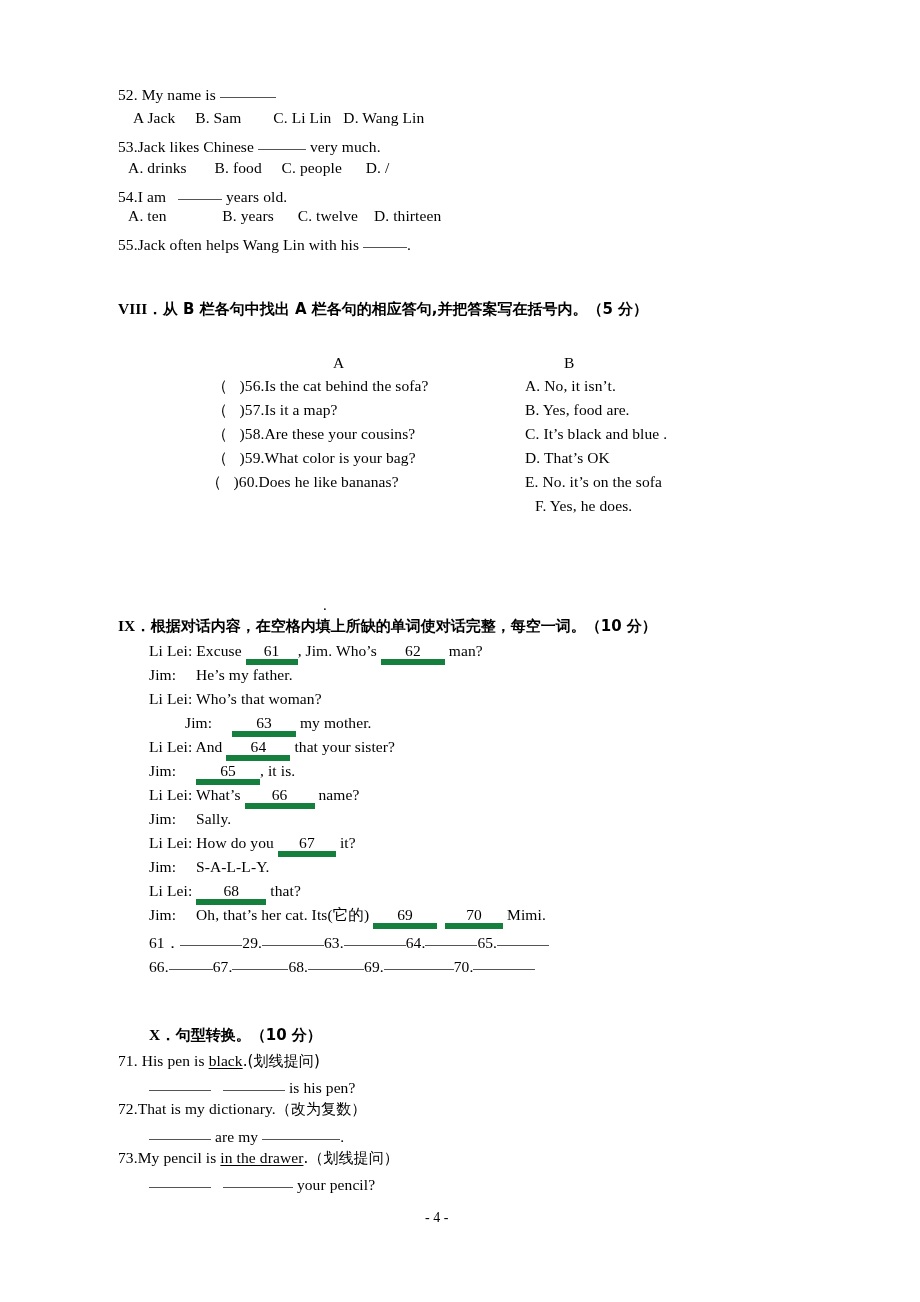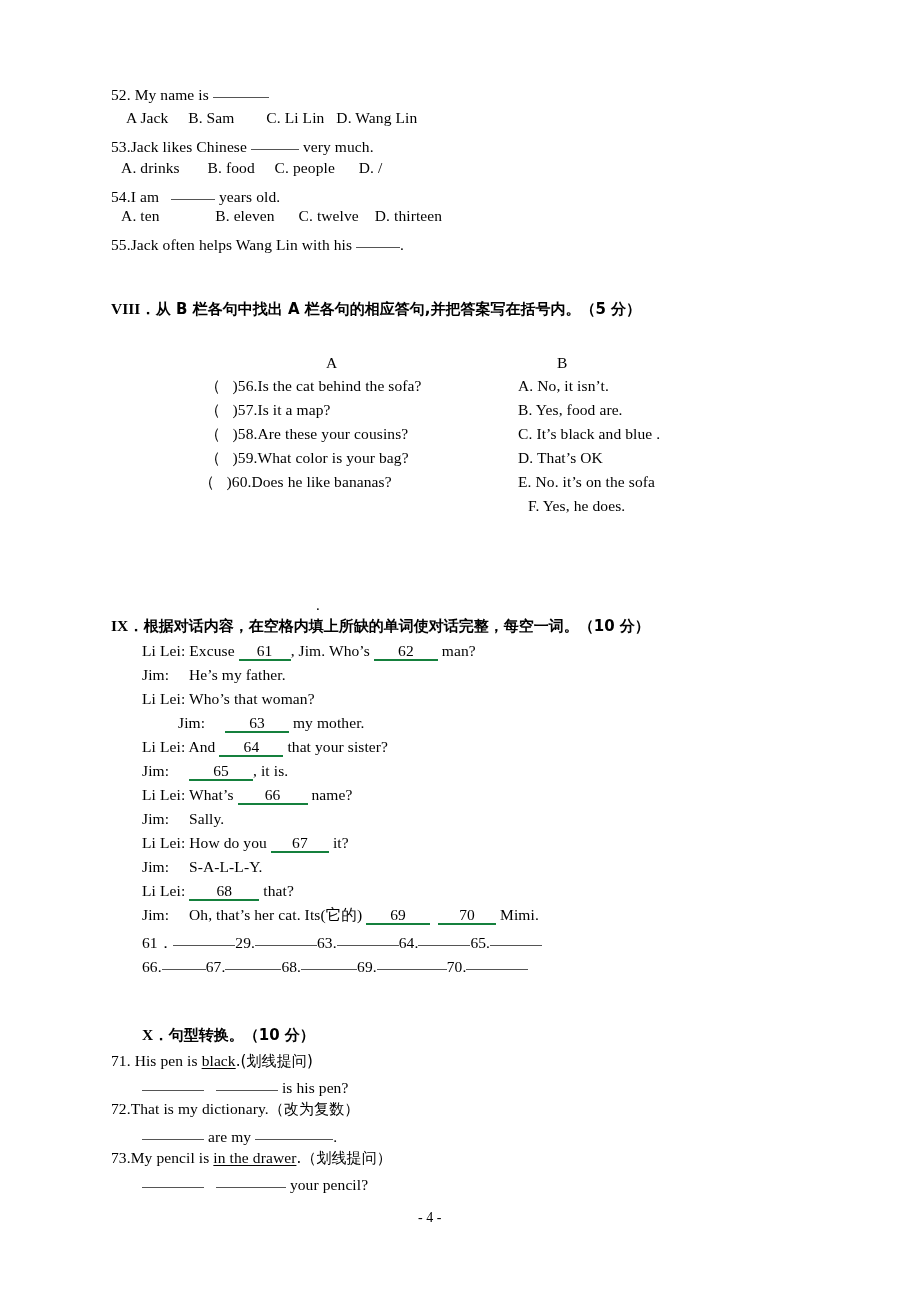--- a/index.html
+++ b/index.html
@@ -11,21 +11,21 @@
   body {
     width: 920px;
     height: 1302px;
     position: relative;
     font-family: "Liberation Serif", "DejaVu Serif", serif;
     color: #000000;
     -webkit-font-smoothing: antialiased;
   }
   .page {
     position: absolute;
-    left: 0; top: 0;
+    left: 7px; top: 0;
     width: 889px;
     height: 1302px;
     overflow: hidden;
     text-decoration: underline;
   }
 
   
   .ln {
     position: absolute;
     white-space: pre;
@@ -46,21 +46,21 @@
   .b48 { width: 48px; }
   .b52 { width: 52px; }
   .b56 { width: 56px; }
   .b62 { width: 62px; }
   .b70 { width: 70px; }
   .b78 { width: 78px; }
 
   
   .nblank {
     display: inline-block;
-    border-bottom: 2px solid #15803d;
+    border-bottom: 6px solid #15803d;
     text-align: center;
     padding: 0 3px;
   }
   .nb46 { width: 46px; }
   .nb52 { width: 52px; }
   .nb58 { width: 58px; }
   .nb64 { width: 64px; }
 
   .uline { text-decoration: underline; text-underline-offset: 2px; }
 
@@ -101,21 +101,21 @@
 
 <div class="page">
 
   <div class="ln" style="left:111px; top:84px;"><span>52. My name is </span><span class="blank b56"></span></div>
   <div class="ln" style="left:126px; top:110px;">A Jack     B. Sam        C. Li Lin   D. Wang Lin</div>
 
   <div class="ln" style="left:111px; top:136px;"><span>53.Jack likes Chinese </span><span class="blank b48"></span><span> very much.</span></div>
   <div class="ln" style="left:118px; top:160px;"> A. drinks       B. food     C. people      D. /</div>
 
   <div class="ln" style="left:111px; top:186px;"><span>54.I am   </span><span class="blank b44"></span><span> years old.</span></div>
-  <div class="ln" style="left:118px; top:208px;"> A. ten              B. eleven      C. twelve    D. thirteen</div>
+  <div class="ln" style="left:118px; top:208px;"> A. ten              B. years      C. twelve    D. thirteen</div>
 
   <div class="ln" style="left:111px; top:234px;"><span>55.Jack often helps Wang Lin with his </span><span class="blank b44"></span><span>.</span></div>
 
   <div class="heading" style="left:111px; top:301px;"><span>VIII</span><span>．</span><span class="cnseg">从 B 栏各句中找出 A 栏各句的相应答句,并把答案写在括号内。</span><span class="cnseg">（5 分）</span></div>
 
   <div class="colhead" style="left:326px; top:355px;">A</div>
   <div class="colhead" style="left:557px; top:355px;">B</div>
 
   <div class="ln" style="left:205px; top:378px;">（   )56.Is the cat behind the sofa?</div>
   <div class="ln" style="left:205px; top:402px;">（   )57.Is it a map?</div>

